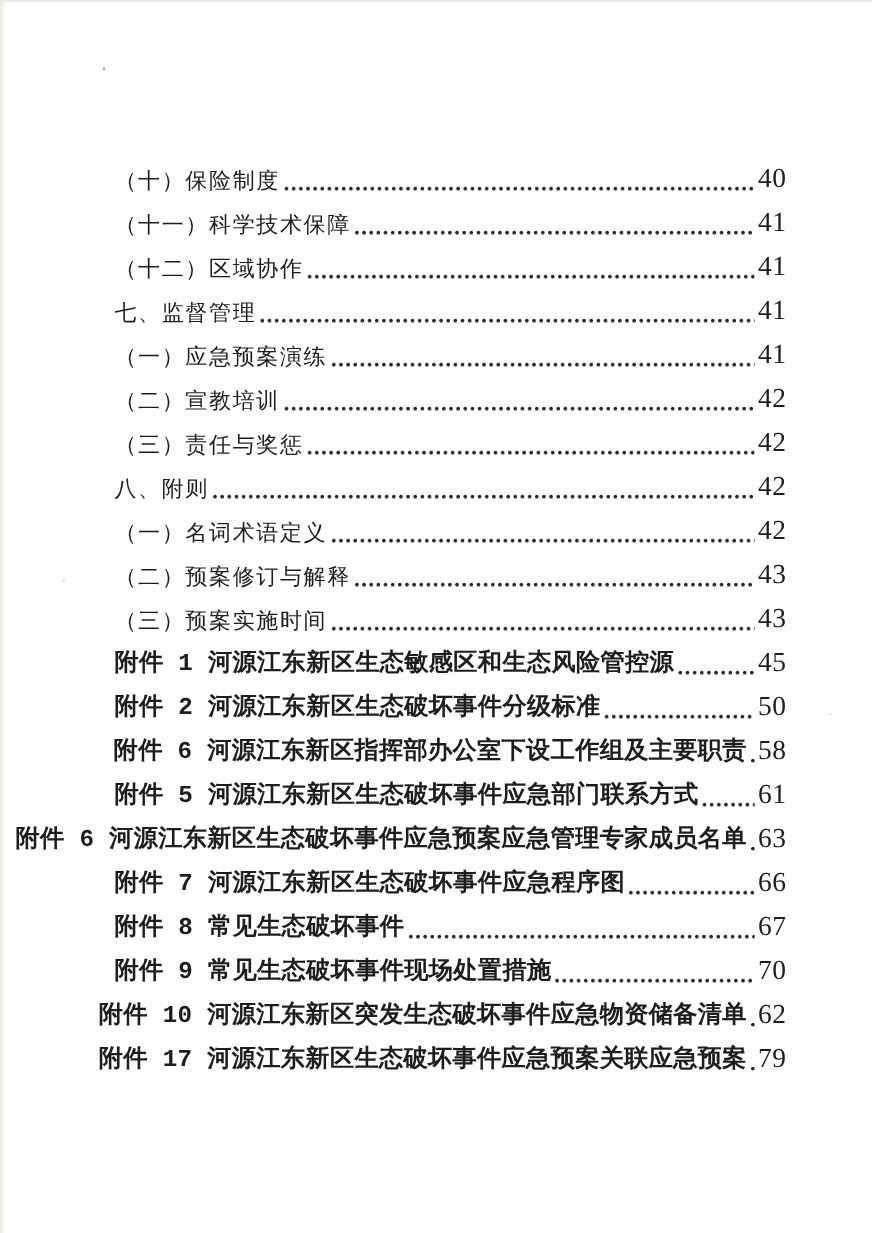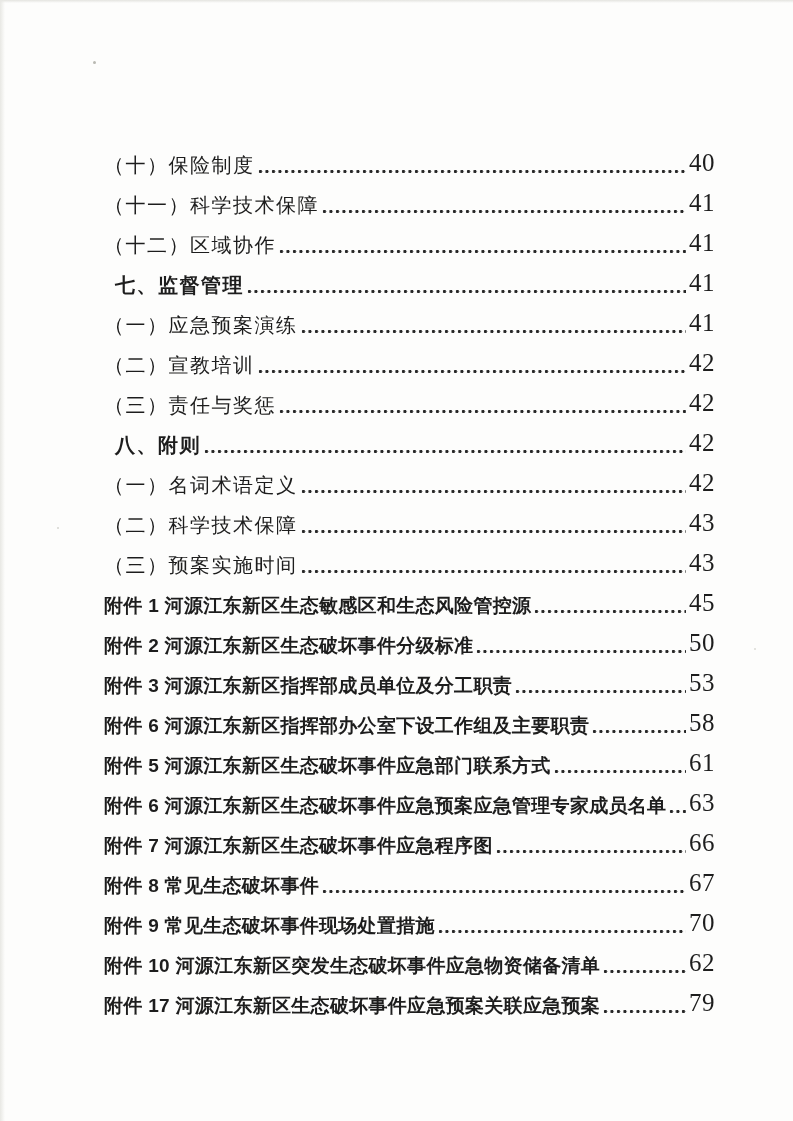--- a/index.html
+++ b/index.html
@@ -47,29 +47,28 @@
     line-height: 1;
     flex: 0 0 auto;
   }
   .sub .toc-title {
     font-family: "Liberation Serif", serif;
     font-size: 20px;
     letter-spacing: 1.5px;
   }
   .section .toc-title {
     font-family: "Liberation Sans", sans-serif;
-    font-weight: bold;
+    font-weight: normal;
     font-size: 20px;
     letter-spacing: 1.5px;
-    margin-left: 11px;
   }
   .appendix .toc-title {
-    font-family: Liberation Sans, sans-serif;
+    font-family: Liberation Mono, monospace;
     font-weight: bold;
-    font-size: 19px;
+    font-size: 22px;
     letter-spacing: 0.3px;
   }
   .toc-leader {
     flex: 1 1 8px;
     min-width: 4px;
     height: 5px;
     margin: 0 3px 1px 3px;
     background-image: radial-gradient(circle at 2.5px 2.5px, var(--dot, #262626) 1.4px, rgba(0,0,0,0) 1.9px);
     background-size: 6.5px 5px;
     background-repeat: repeat-x;
@@ -133,43 +132,38 @@
         <span class="toc-title">八、附则</span>
         <span class="toc-leader"></span>
         <span class="toc-page">42</span>
       </div>
       <div class="toc-row sub">
         <span class="toc-title">（一）名词术语定义</span>
         <span class="toc-leader"></span>
         <span class="toc-page">42</span>
       </div>
       <div class="toc-row sub">
-        <span class="toc-title">（二）科学技术保障</span>
+        <span class="toc-title">（二）预案修订与解释</span>
         <span class="toc-leader"></span>
         <span class="toc-page">43</span>
       </div>
       <div class="toc-row sub">
         <span class="toc-title">（三）预案实施时间</span>
         <span class="toc-leader"></span>
         <span class="toc-page">43</span>
       </div>
       <div class="toc-row appendix">
         <span class="toc-title">附件 1 河源江东新区生态敏感区和生态风险管控源</span>
         <span class="toc-leader"></span>
         <span class="toc-page">45</span>
       </div>
       <div class="toc-row appendix">
         <span class="toc-title">附件 2 河源江东新区生态破坏事件分级标准</span>
         <span class="toc-leader"></span>
         <span class="toc-page">50</span>
-      </div>
-      <div class="toc-row appendix">
-        <span class="toc-title">附件 3 河源江东新区指挥部成员单位及分工职责</span>
-        <span class="toc-leader"></span>
-        <span class="toc-page">53</span>
       </div>
       <div class="toc-row appendix">
         <span class="toc-title">附件 6 河源江东新区指挥部办公室下设工作组及主要职责</span>
         <span class="toc-leader"></span>
         <span class="toc-page">58</span>
       </div>
       <div class="toc-row appendix">
         <span class="toc-title">附件 5 河源江东新区生态破坏事件应急部门联系方式</span>
         <span class="toc-leader"></span>
         <span class="toc-page">61</span>

